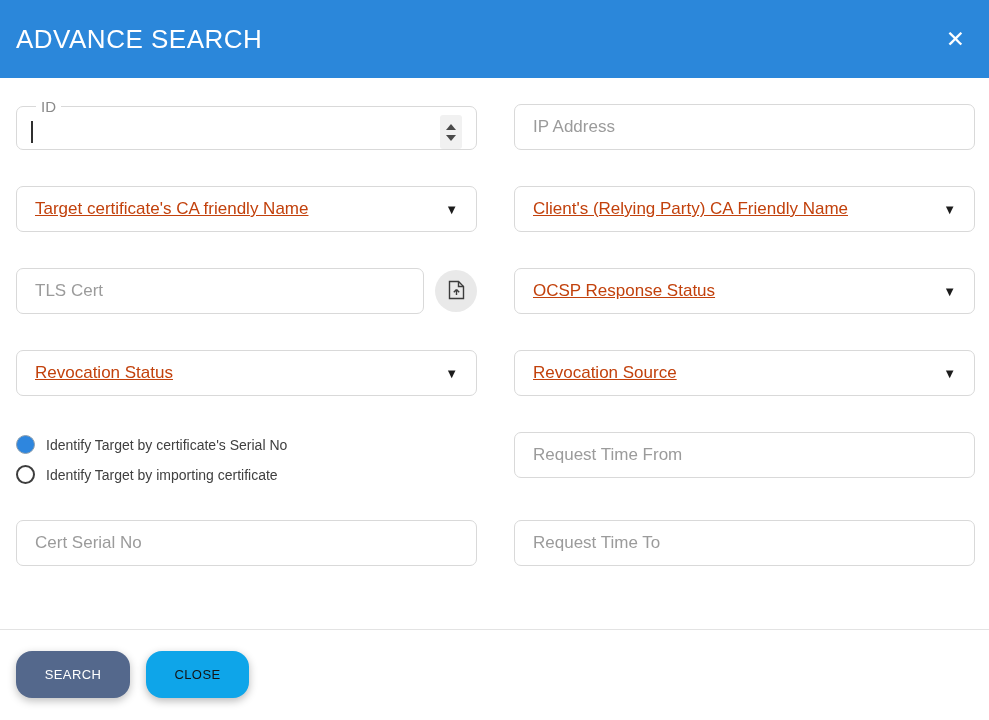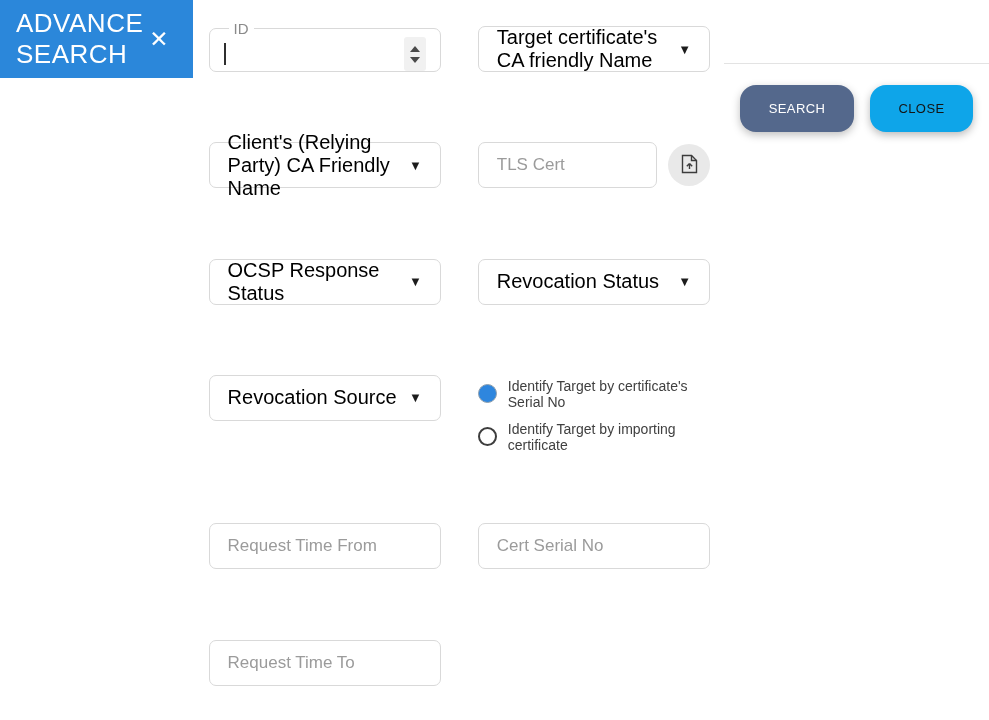--- a/index.html
+++ b/index.html
@@ -2,21 +2,21 @@
 <html><head>
 <meta charset="utf-8">
 <style>
   * { box-sizing: border-box; margin: 0; padding: 0; }
   html, body {
     width: 989px; height: 720px;
     font-family: "Liberation Sans", sans-serif;
     background: #ffffff;
     overflow: hidden;
   }
-  .modal { width: 989px; height: 720px; display: flex; background: #fff; }
+  .modal { width: 989px; height: 720px; display: flex; flex-direction: column; background: #fff; }
 
   
   .modal-header {
     height: 78px; flex: 0 0 78px;
     background: #2b87da;
     display: flex; align-items: center; justify-content: space-between;
     padding: 0 18px 0 16px;
   }
   .modal-title {
     color: #ffffff; font-size: 26px; font-weight: 400; letter-spacing: 0.5px;
@@ -66,21 +66,21 @@
   .tri-down { width: 0; height: 0; border-left: 5px solid transparent; border-right: 5px solid transparent; border-top: 6px solid #4a4a4a; }
 
   
   .select {
     width: 100%; height: 46px;
     border: 1px solid #d9d9d9; border-radius: 7px;
     padding: 0 18px;
     display: flex; align-items: center; justify-content: space-between;
     cursor: pointer; background: #fff;
   }
-  .select .sel-text { font-size: 20px; color: #000000; }
+  .select .sel-text { font-size: 17px; color: #c2410c; text-decoration: underline; }
   .select .sel-arrow { font-size: 13px; color: #1c1c1c; }
 
   
   .tls-row { display: flex; align-items: center; }
   .tls-row .txt-input { flex: 1; }
   .upload-btn {
     width: 42px; height: 42px; border-radius: 50%;
     background: #e9e9e9; border: none; margin-left: 11px;
     display: flex; align-items: center; justify-content: center;
     cursor: pointer; flex: 0 0 42px;
@@ -131,20 +131,21 @@
 
     <fieldset class="id-fieldset">
       <legend>ID</legend>
       <span class="caret"></span>
       <span class="spinner">
         <span class="tri-up"></span>
         <span class="tri-down"></span>
       </span>
     </fieldset>
 
+    <input class="txt-input" placeholder="IP Address" style="">
 
     <div class="select">
       <span class="sel-text">Target certificate's CA friendly Name</span>
       <span class="sel-arrow">▼</span>
     </div>
 
     <div class="select">
       <span class="sel-text">Client's (Relying Party) CA Friendly Name</span>
       <span class="sel-arrow">▼</span>
     </div>

